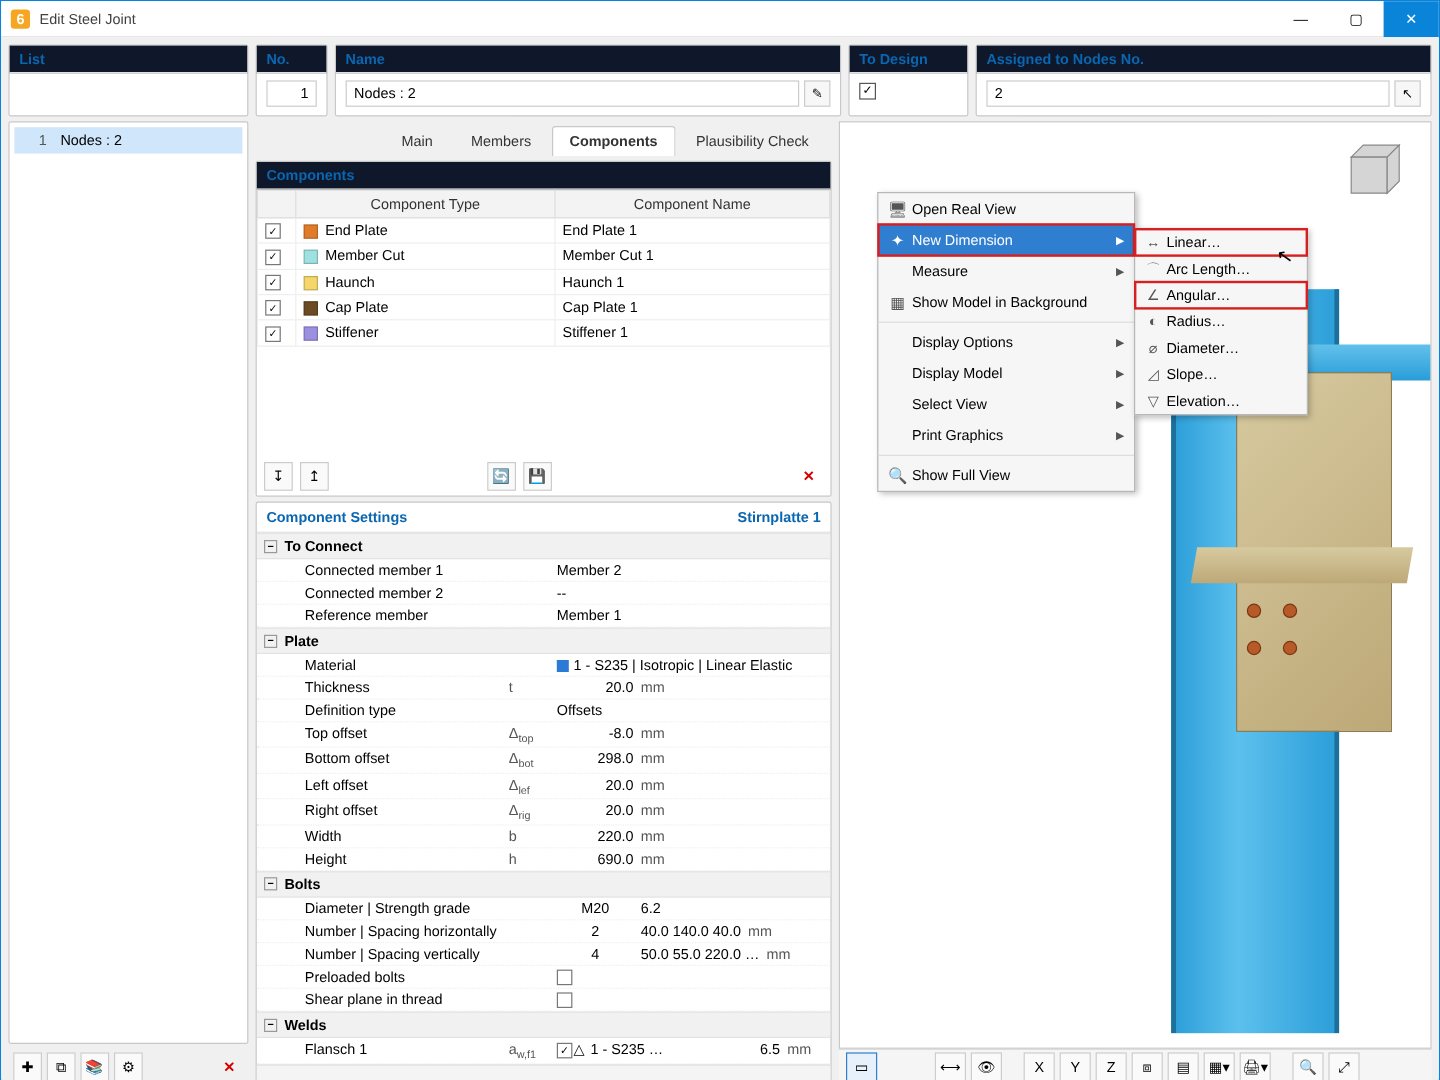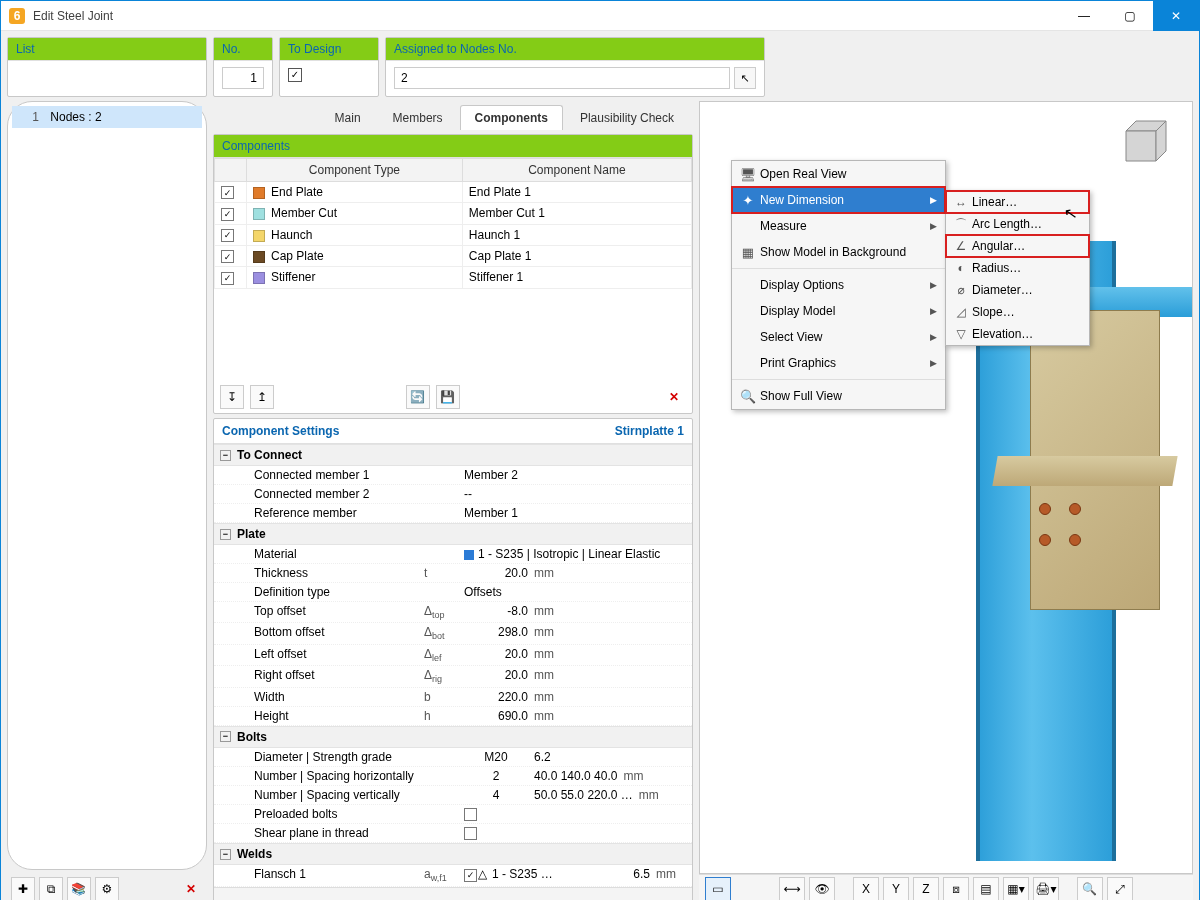--- a/index.html
+++ b/index.html
@@ -6,21 +6,21 @@
   body { margin: 0; background: #fff; overflow: hidden; }
   .window { width: 1200px; height: 900px; display: flex; flex-direction: column; border: 1px solid #0a84d8; }
   .titlebar { height: 30px; background: #fff; display: flex; align-items: center; padding: 0 0 0 8px; border-bottom: 1px solid #e5e5e5; }
   .titlebar .icon { width: 16px; height: 16px; background: #f5a623; border-radius: 3px; margin-right: 8px; display:flex;align-items:center;justify-content:center;color:#fff;font-weight:bold;}
   .title-text { flex: 1; color: #404040; }
   .win-btn { width: 46px; height: 30px; display: flex; align-items: center; justify-content: center; }
   .win-btn.close { background: #0a84d8; color: #fff; }
   .client { flex: 1; display: flex; flex-direction: column; background: #f0f0f0; padding: 6px; gap: 4px; }
   .row1 { display: flex; gap: 6px; height: 60px; }
   .panel { background: #fff; border: 1px solid #c8c8c8; border-radius: 2px; display:flex; flex-direction:column; }
-  .panel-header { padding: 4px 8px; color: #0a66b0; font-weight: 400; border-bottom: 1px solid #e0e0e0; background:#84cc16; }
+  .panel-header { padding: 4px 8px; color: #0a66b0; font-weight: 700; border-bottom: 1px solid #e0e0e0; background:#0f172a; }
   .panel-body { flex:1; position:relative; }
   .p-list { width: 200px; }
   .p-no { width: 60px; }
   .p-name { flex:1; }
   .p-design { width: 100px; }
   .p-nodes { flex:1; max-width:380px;}
   .field { padding: 6px 8px; }
   .input { height: 22px; border: 1px solid #ccc; background: #fff; padding: 0 6px; display:flex; align-items:center;}
   .input.right { justify-content:flex-end; }
   .name-row { display:flex; align-items:center; gap:4px; }
@@ -103,37 +103,44 @@
     <div class="row1">
       <div class="panel p-list" style="height:auto;">
         <div class="panel-header">List</div>
       </div>
       <div class="panel p-no">
         <div class="panel-header">No.</div>
         <div class="field">
             <div class="input right">1</div>
           </div>
       </div>
+      <div class="panel p-name">
+        <div class="panel-header">Name</div>
+        <div class="field name-row">
+          <div class="input">Nodes : 2</div>
+          <div class="icon-btn">✎</div>
+        </div>
+      </div>
       <div class="panel p-design">
         <div class="panel-header">To Design</div>
         <div class="field"><span class="checkbox">✓</span></div>
       </div>
       <div class="panel p-nodes">
         <div class="panel-header">Assigned to Nodes No.</div>
         <div class="field name-row">
           <div class="input">2</div>
           <div class="icon-btn">↖</div>
         </div>
       </div>
     </div>
 
     <div class="row2">
 
       <div class="col-left">
-        <div class="panel" style="flex:1;border-radius:25px;">
+        <div class="panel" style="flex:1;">
           <div class="list-body">
             <div class="tree-item">
               <span class="num">1</span>
               <span>Nodes : 2</span>
             </div>
           </div>
         </div>
         <div class="left-toolbar">
           <div class="tb-btn">✚</div>
           <div class="tb-btn">⧉</div>

